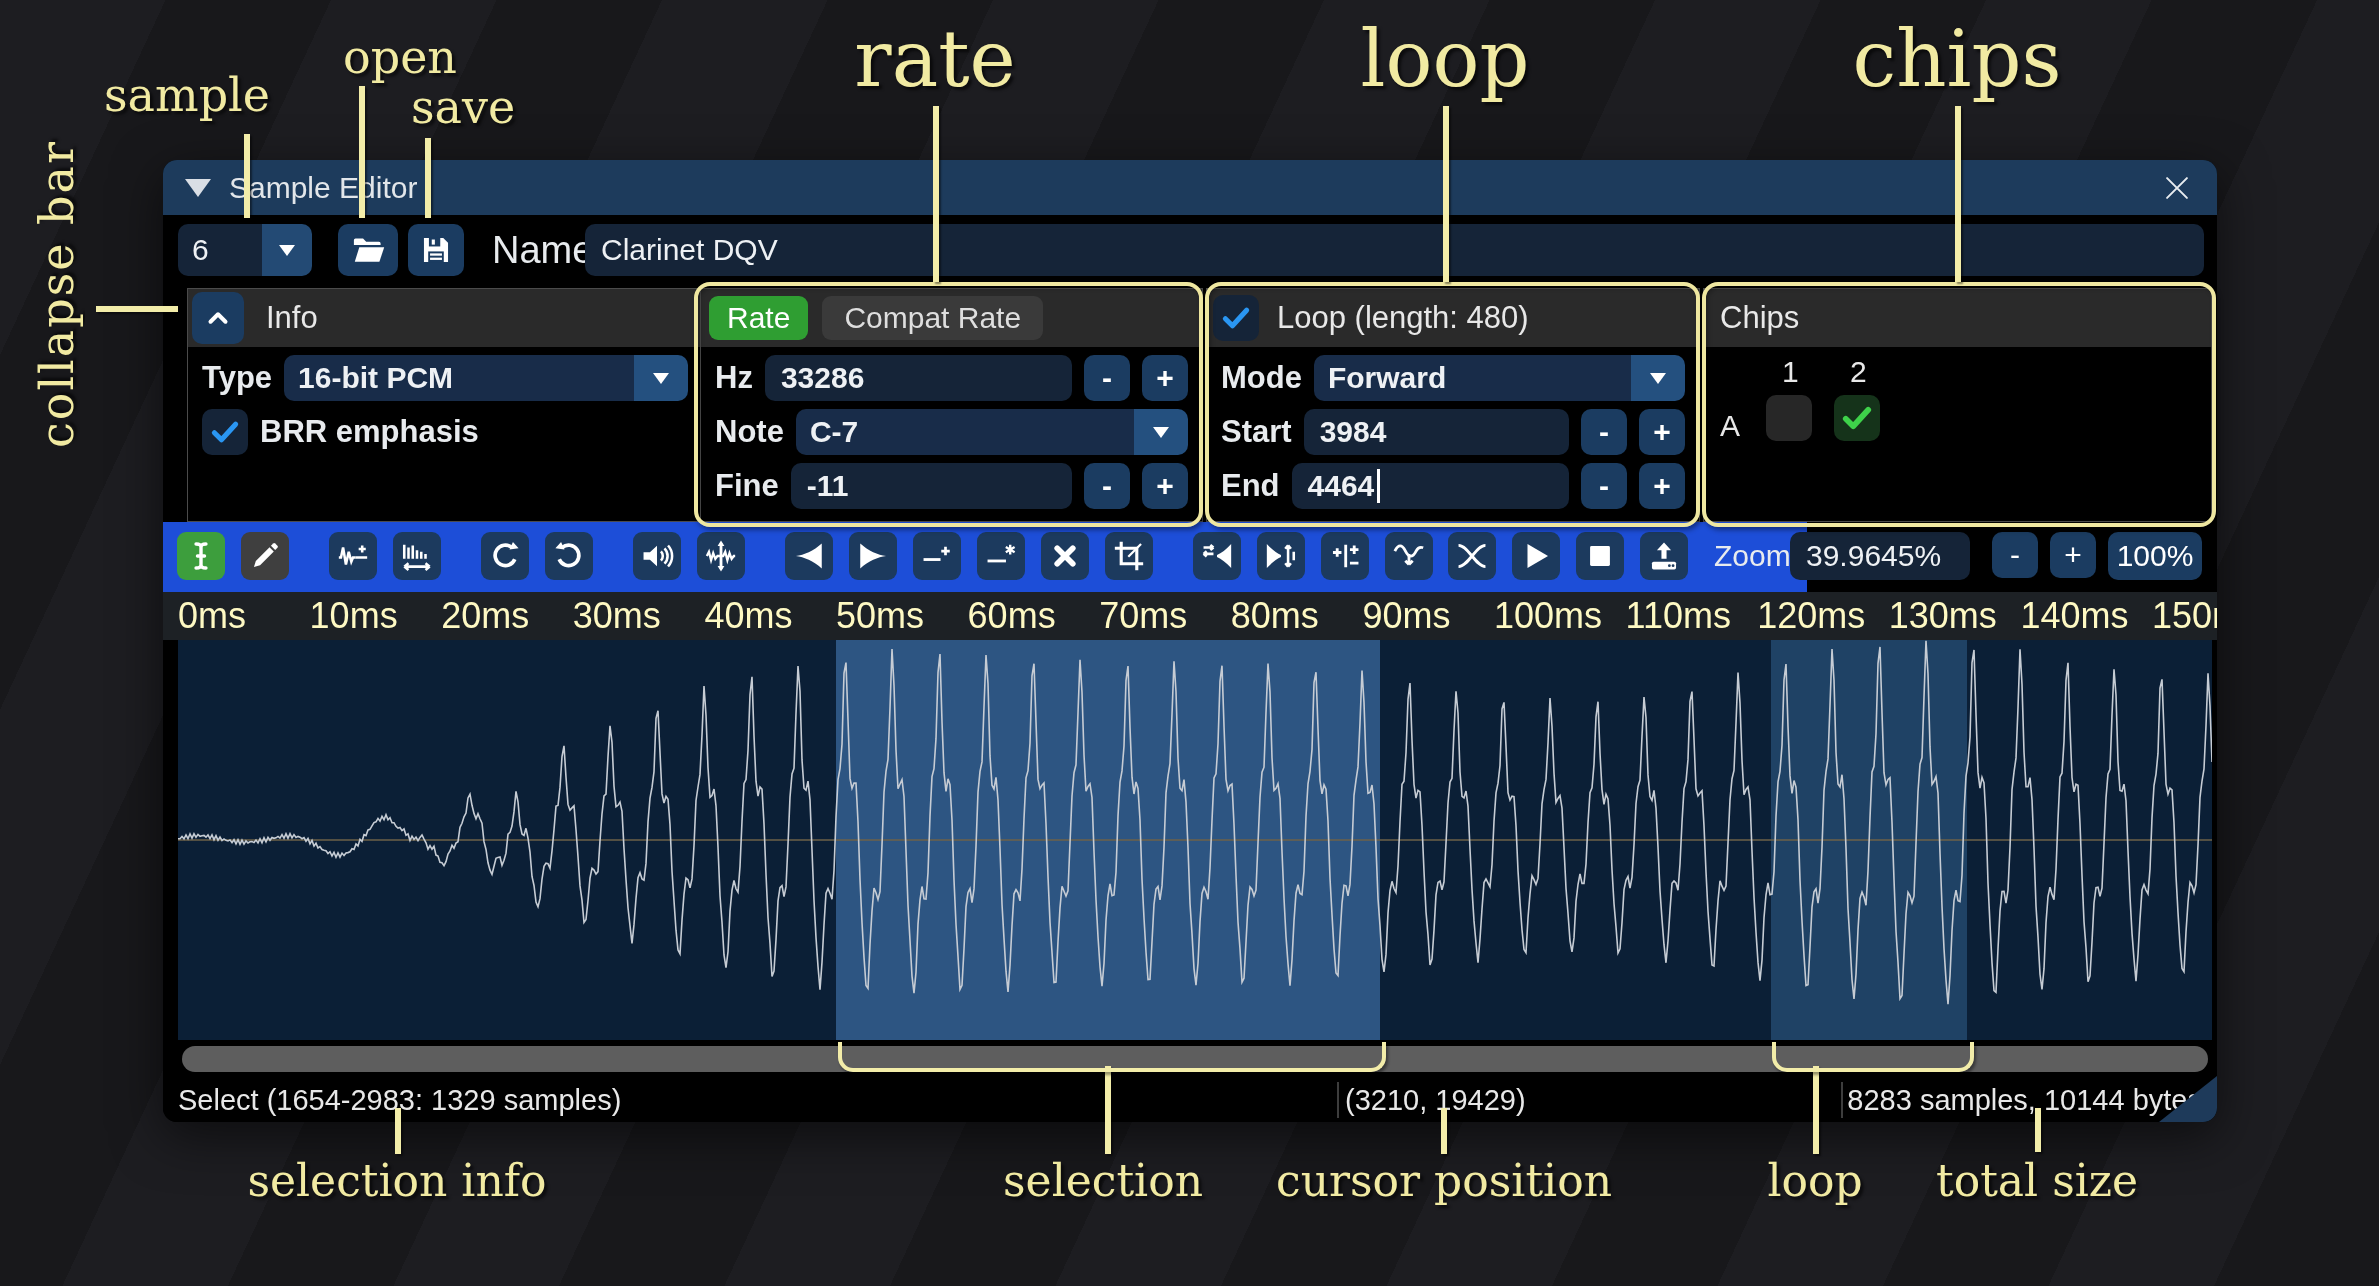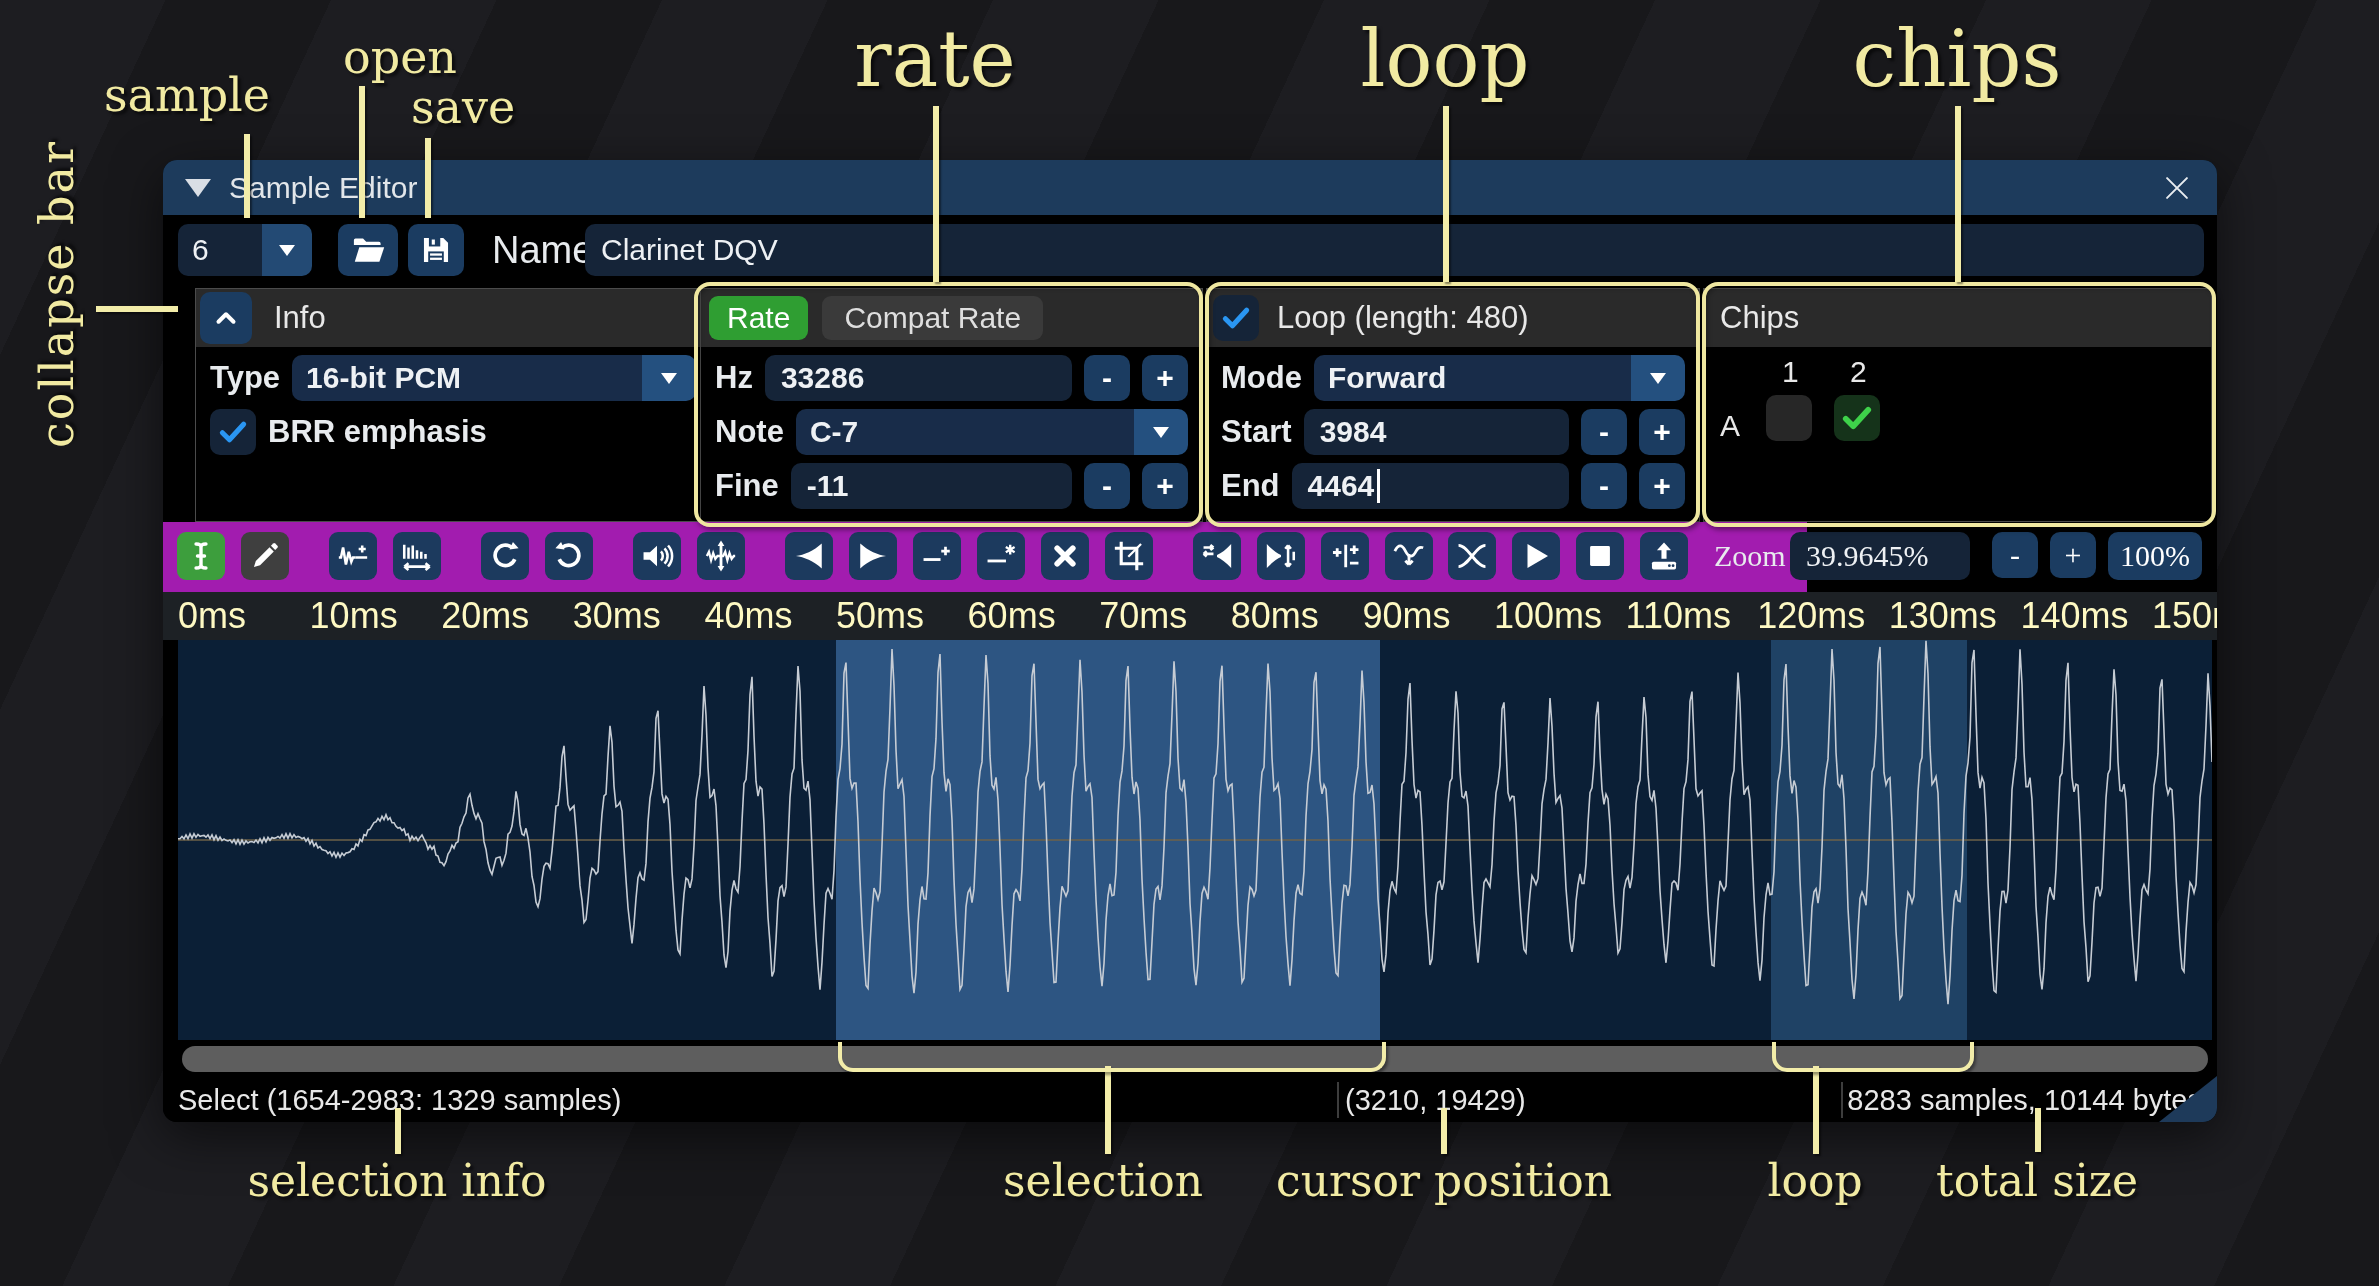--- a/index.html
+++ b/index.html
@@ -48,21 +48,21 @@
 
   .tabgreen{height:44px;background:#2f9e32;border-radius:9px;color:#fff;font-size:30px;display:flex;align-items:center;padding:0 18px;margin-left:8px;}
   .tabgray{height:44px;background:#3a3a3a;border-radius:9px;color:#dedede;font-size:30px;display:flex;align-items:center;padding:0 22px;margin-left:14px;}
 
   .chipnum{position:absolute;color:#e8e8e8;font-size:30px;}
   .chipbox{position:absolute;width:46px;height:46px;border-radius:10px;}
   .chip-off{background:#272727;}
   .chip-on{background:#15331a;display:flex;align-items:center;justify-content:center;color:#3ed24a;}
 
   
-  .toolbar{position:absolute;left:0;top:362px;width:1644px;height:70px;background:#a21caf;font-family:Liberation Serif, serif;}
+  .toolbar{position:absolute;left:0;top:362px;width:1644px;height:70px;background:#1d4ed8;}
   .tbtn{position:absolute;top:10px;width:48px;height:48px;border-radius:9px;background:#1c3a5e;display:flex;align-items:center;justify-content:center;cursor:pointer;}
   .tbtn svg{width:34px;height:34px;}
   .tb-green{background:#3d9e3d;}
   .tb-gray{background:#3f3f3f;}
   .zoomlabel{position:absolute;left:1551px;top:10px;height:48px;display:flex;align-items:center;color:#e8ebee;font-size:30px;}
   .zoomfield{position:absolute;left:1627px;top:10px;width:180px;height:48px;}
   .zminus{position:absolute;left:1829px;top:10px;}
   .zplus{position:absolute;left:1887px;top:10px;}
   .zreset{position:absolute;left:1945px;top:10px;width:94px;height:48px;font-size:30px;}
 
@@ -135,21 +135,21 @@
           <rect x="9" y="4.6" width="2.2" height="3.6" fill="#fff"></rect>
           <rect x="6.5" y="13" width="11" height="7.5" fill="#1b3c61"></rect>
           <rect x="7.8" y="14.4" width="8.4" height="1.6" fill="#fff"></rect>
           <rect x="7.8" y="17.4" width="8.4" height="1.6" fill="#fff"></rect>
         </svg>
       </div>
       <div class="namelabel">Name</div>
       <div class="field nameinput">Clarinet DQV</div>
     </div>
 
-    <div class="panel" style="left:32px;width:516px;">
+    <div class="panel" style="left:24px;width:516px;">
       <div class="phead">
         <span class="btn" style="width:52px;height:52px;margin-left:4px;border-radius:10px;">
           <svg width="30" height="30" viewBox="0 0 24 24">
               <path fill="none" stroke="#fff" stroke-width="3.2" stroke-linecap="round" stroke-linejoin="round" d="M6 15l6-6 6 6"></path>
             </svg>
         </span>
         <span style="margin-left:22px;">Info</span>
       </div>
       <div class="prow">
         <span class="plabel">Type</span>

